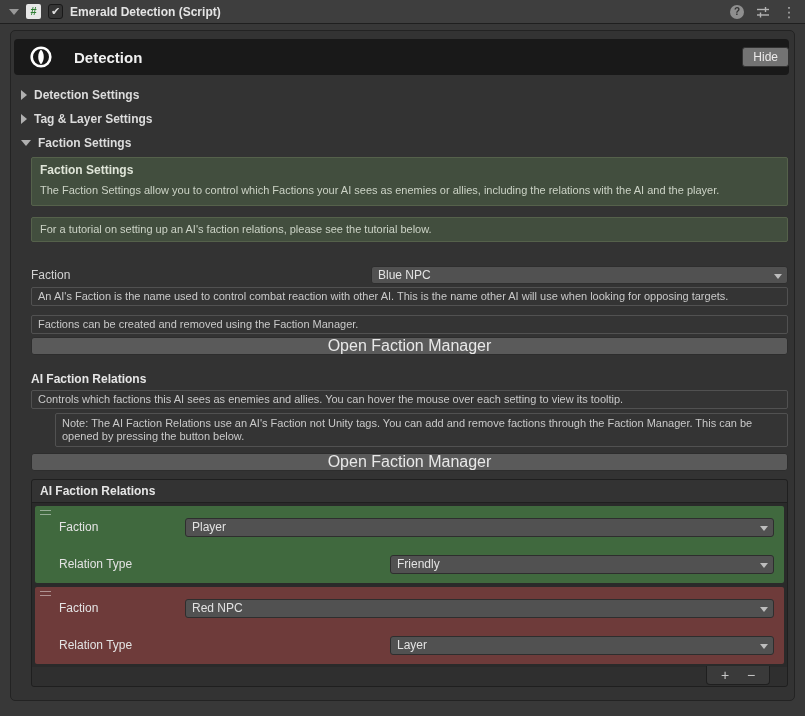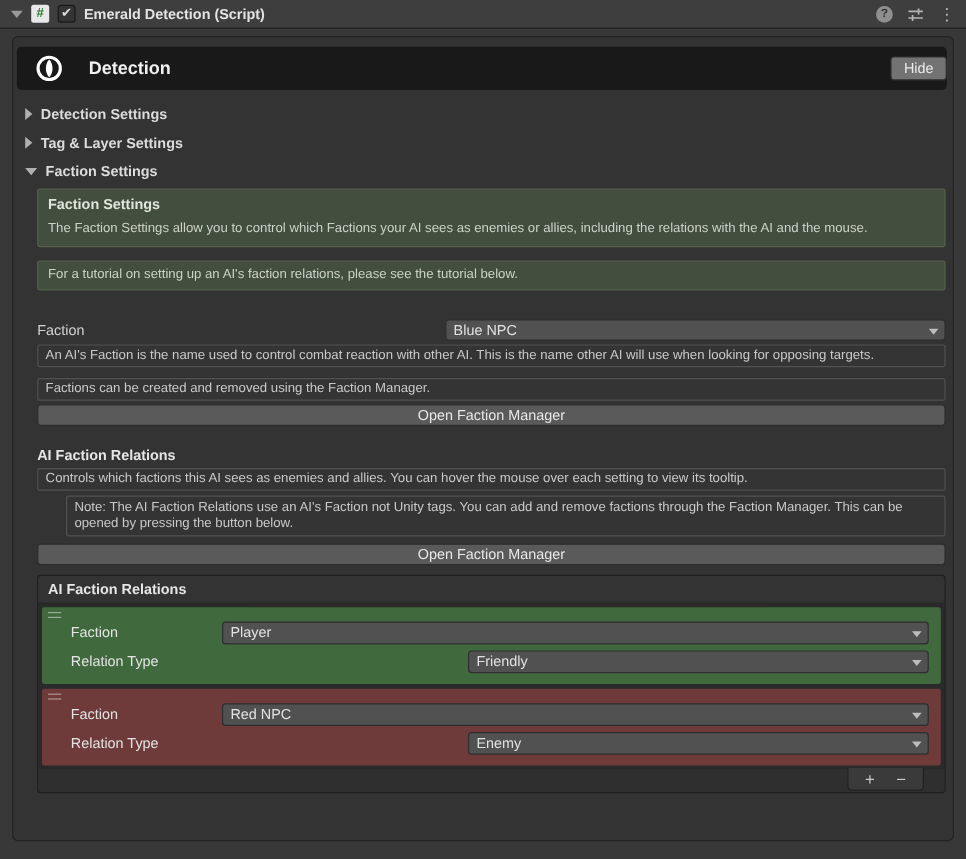--- a/index.html
+++ b/index.html
@@ -81,40 +81,40 @@
   }
   .helpbox{
     margin-top:3px;background:#343434;border:1px solid #515151;border-radius:2px;
     padding:2px 6px;font-size:11px;color:#c9c9c9;line-height:13px;min-height:18px;
     display:flex;align-items:center;
   }
   .helpbox.gap{margin-top:9px;}
   .helpbox.two-line{padding:3px 6px;margin-left:24px;}
   .gray-btn{
     margin-top:3px;height:18px;background:#5a5a5a;border:1px solid #2d2d2d;border-radius:3px;
-    display:flex;align-items:center;justify-content:center;font-size:12px;color:#e8e8e8;
+    display:flex;align-items:center;justify-content:center;font-size:16px;color:#e8e8e8;
   }
   .section-head{margin-top:17px;font-size:12px;font-weight:bold;color:#e6e6e6;}
   
   .list-box{margin-top:8px;border:1px solid #1f1f1f;border-radius:3px;background:#2f2f2f;}
   .list-header{
     height:23px;display:flex;align-items:center;padding:0 8px;background:#333333;
     border-bottom:1px solid #1f1f1f;border-radius:3px 3px 0 0;
     font-size:12px;font-weight:bold;color:#e6e6e6;
   }
   .list-body{background:#2a2a2a;padding:3px;}
   .list-item{position:relative;border-radius:2px;padding:2px 10px 9px 6px;}
   .list-item + .list-item{margin-top:4px;}
   .list-item.green{background:var(--item-green);}
   .list-item.red{background:var(--item-red);}
   .drag-handle{position:absolute;left:5px;top:4px;width:11px;}
   .drag-handle i{display:block;height:1px;background:rgba(255,255,255,0.45);margin-bottom:3px;}
   .item-row{display:flex;align-items:center;height:20px;margin-left:18px;}
   .item-row.first{margin-top:9px;}
-  .item-row.second{margin-top:4px;}
+  .item-row.second{margin-top:17px;}
   .item-label{font-size:12px;color:#e3e3e3;}
   .item-label.w-short{width:126px;}
   .item-label.w-long{width:331px;}
   .item-row .dropdown{height:19px;line-height:17px;}
   .list-footer{position:relative;height:19px;background:#2f2f2f;border-radius:0 0 3px 3px;}
   .footer-tab{
     position:absolute;right:17px;top:-1px;width:64px;height:19px;background:#3a3a3a;
     border:1px solid #1f1f1f;border-top:none;border-radius:0 0 4px 4px;
     display:flex;align-items:center;justify-content:center;gap:0;
   }
@@ -163,21 +163,21 @@
   </div>
   <div class="foldout">
     <span class="tri-down" style="border-top-color:#b0b0b0;"></span>
     <span class="foldout-label">Faction Settings</span>
   </div>
 
   <div class="faction-content">
 
     <div class="info-green">
       <div class="t">Faction Settings</div>
-      <div class="b">The Faction Settings allow you to control which Factions your AI sees as enemies or allies, including the relations with the AI and the mouse.</div>
+      <div class="b">The Faction Settings allow you to control which Factions your AI sees as enemies or allies, including the relations with the AI and the player.</div>
     </div>
 
     <div class="info-green single">
       <div class="b">For a tutorial on setting up an AI's faction relations, please see the tutorial below.</div>
     </div>
 
 
     <div class="field-row">
       <span class="field-label">Faction</span>
       <span class="dropdown">Blue NPC</span>
@@ -221,21 +221,21 @@
           <span class="drag-handle">
               <i></i>
               <i></i>
             </span>
           <div class="item-row first">
             <span class="item-label w-short">Faction</span>
             <span class="dropdown">Red NPC</span>
           </div>
           <div class="item-row second">
             <span class="item-label w-long">Relation Type</span>
-            <span class="dropdown">Enemy</span>
+            <span class="dropdown">Layer</span>
           </div>
         </div>
 
       </div>
 
       <div class="list-footer">
         <div class="footer-tab">
           <span class="mini-btn">+</span>
           <span class="mini-btn">−</span>
         </div>

